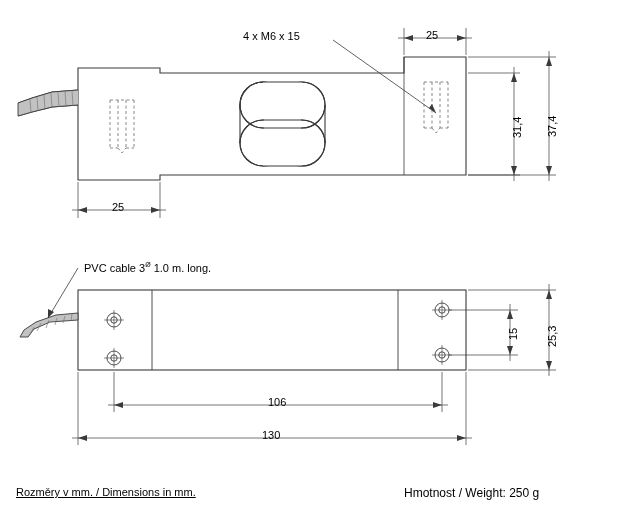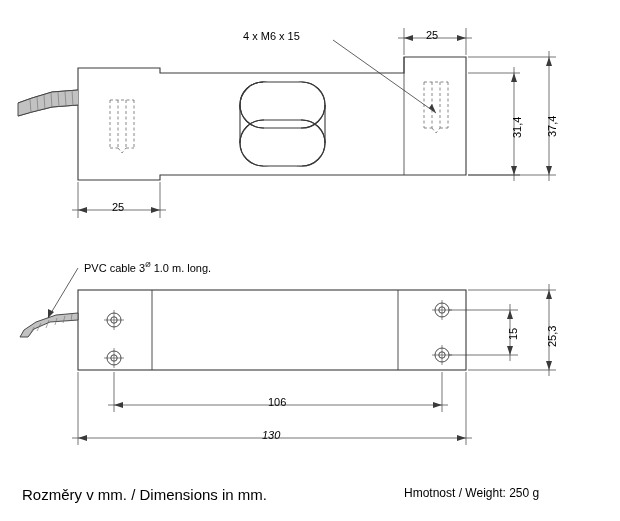--- a/index.html
+++ b/index.html
@@ -34,23 +34,24 @@
     color: #000;
     white-space: nowrap;
     line-height: 1;
   }
   .lbl-rot {
     transform: rotate(-90deg);
     transform-origin: left top;
   }
   .footer-left {
     position: absolute;
-    left: 22px;
+    left: 16px;
     top: 486px;
-    font-size: 15px;
+    font-size: 11px;
+    text-decoration: underline;
   }
   .footer-right {
     position: absolute;
     left: 404px;
     top: 486px;
     font-size: 12px;
   }
   .sup {
     font-size: 7px;
     vertical-align: super;
@@ -275,18 +276,18 @@
   <div class="lbl" style="left:112px; top:202px;">25</div>
 
   <div class="lbl" style="left:84px; top:261px;"><span>PVC cable 3</span><span class="sup">Ø</span><span> 1.0 m. long.</span></div>
 
   <div class="lbl lbl-rot" style="left:508px; top:340px;">15</div>
 
   <div class="lbl lbl-rot" style="left:547px; top:347px;">25,3</div>
 
   <div class="lbl" style="left:268px; top:397px;">106</div>
 
-  <div class="lbl" style="left:262px; top:430px;font-style:italic;">130</div>
+  <div class="lbl" style="left:262px; top:430px;">130</div>
 
   <div class="footer-left">Rozměry v mm. / Dimensions in mm.</div>
   <div class="footer-right">Hmotnost / Weight: 250 g</div>
 
 </div>
 
 </body></html>

